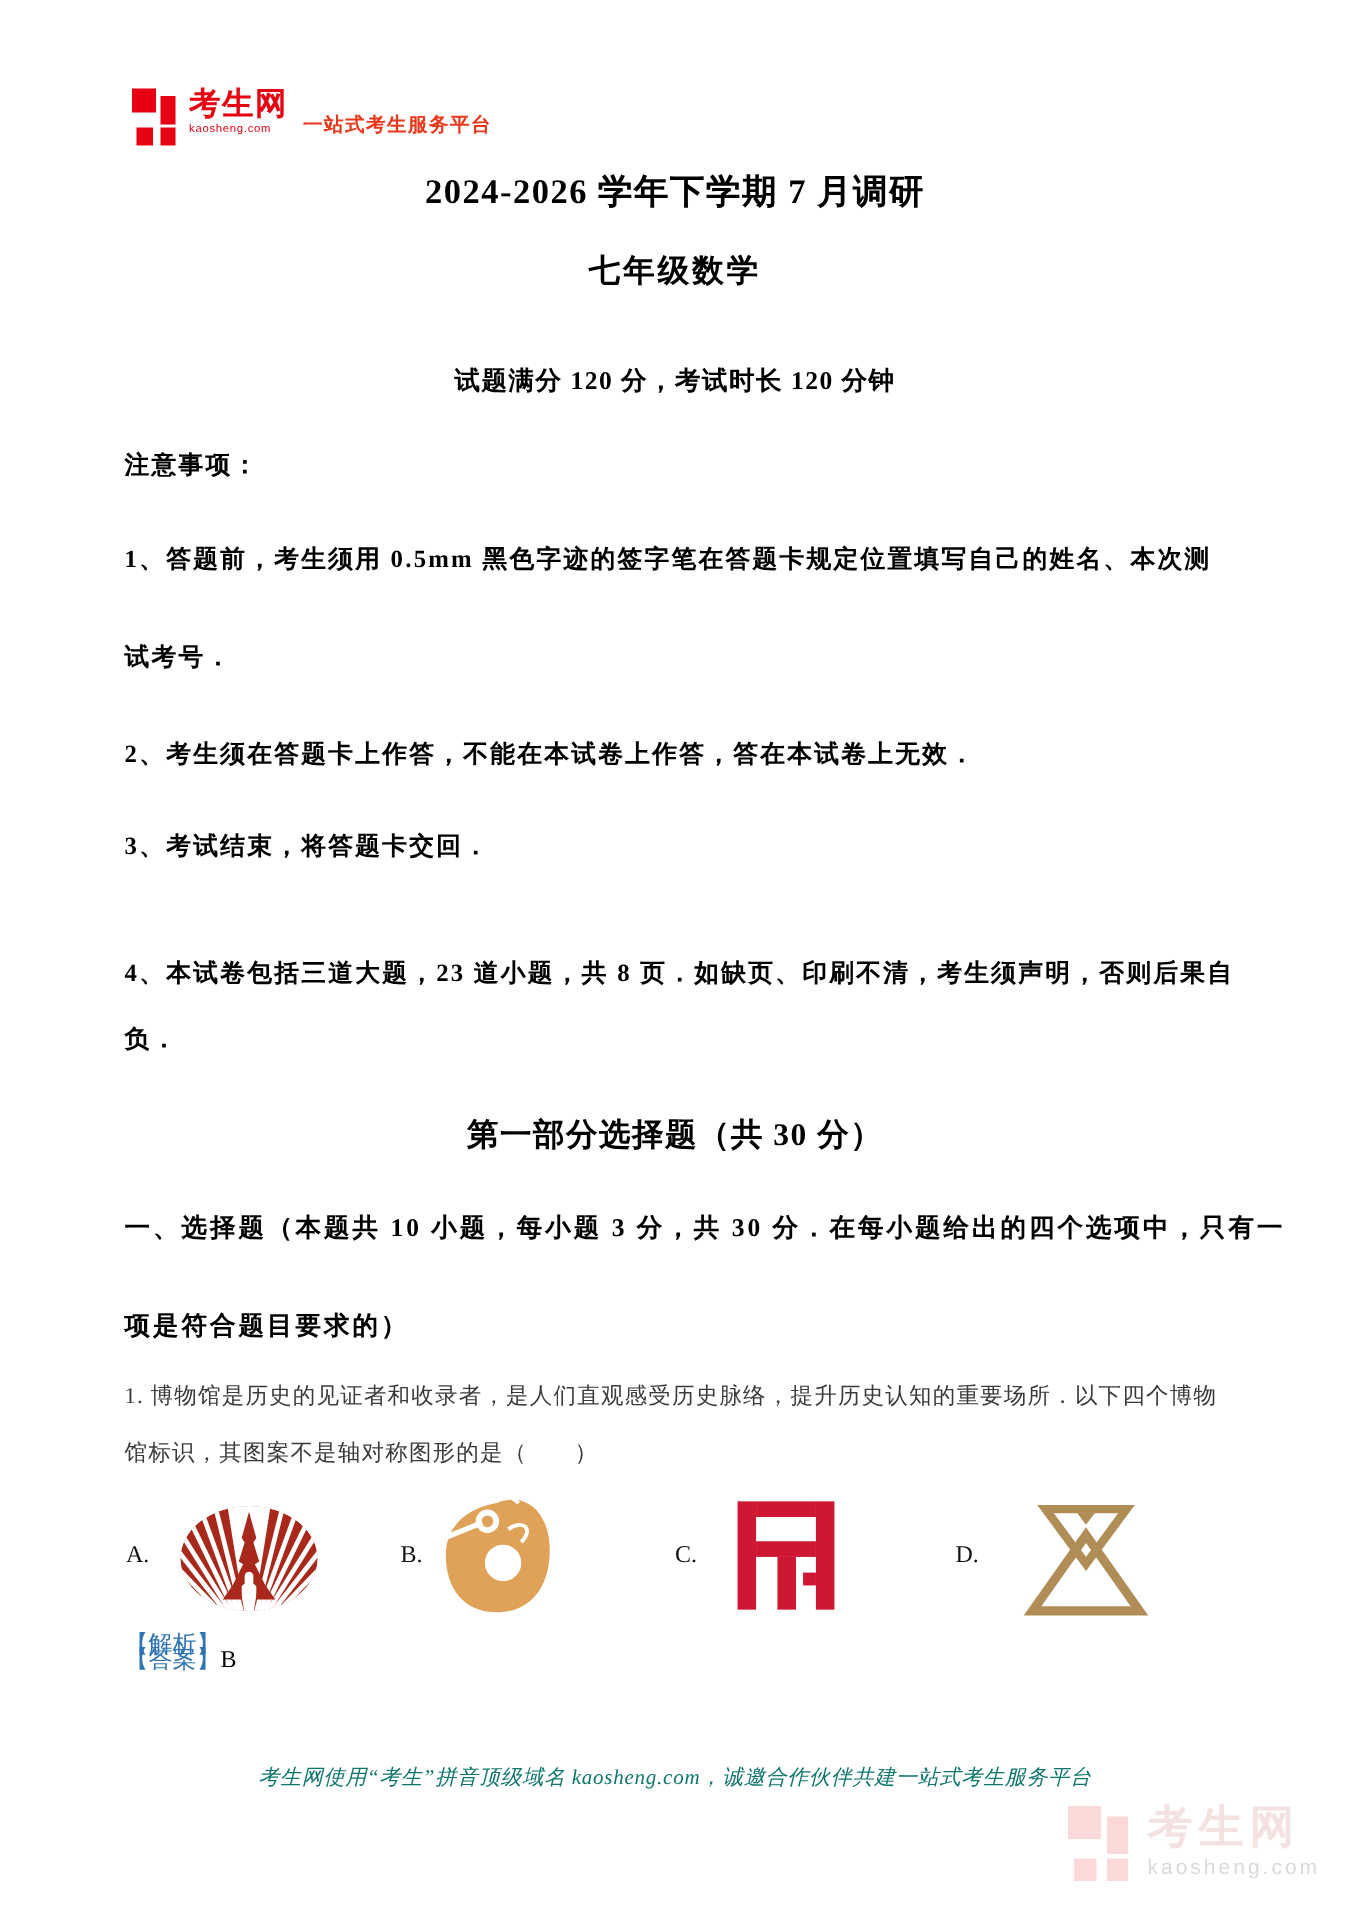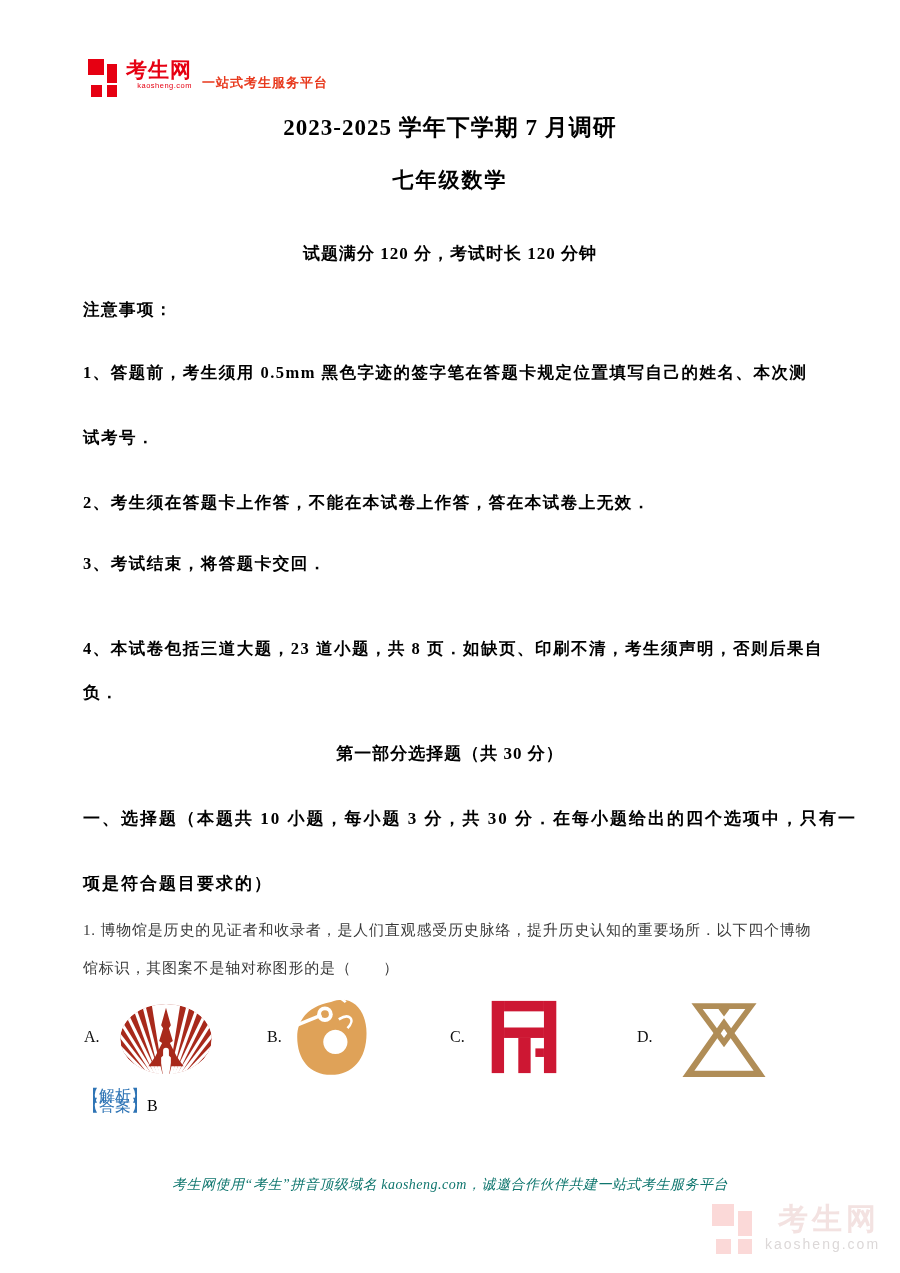--- a/index.html
+++ b/index.html
@@ -1,25 +1,25 @@
 <!DOCTYPE html>
 <html><head>
 <meta charset="utf-8">
 <style>
   html,body{margin:0;padding:0;background:#fff;}
   .page{position:relative;width:900px;height:1273px;background:#ffffff;overflow:hidden;
         font-family:"Liberation Serif","DejaVu Serif",serif;color:#000;}
-  .abs{position:absolute;text-align:right;}
+  .abs{position:absolute;}
   .center{left:0;width:900px;text-align:center;}
   .b{font-weight:bold;}
   .title{font-size:23px;letter-spacing:1px;}
   .subtitle{font-size:21px;letter-spacing:2px;}
   .meta{font-size:17px;letter-spacing:1px;}
   .notice{left:83px;font-size:16.5px;font-weight:bold;letter-spacing:1.5px;white-space:nowrap;}
-  .part{font-size:17px;letter-spacing:1px;}
+  .part{font-size:21px;letter-spacing:1px;}
   .section{left:83px;font-size:17px;font-weight:bold;letter-spacing:2px;white-space:nowrap;}
   .qtext{left:83px;font-size:15px;color:#3a3a3a;letter-spacing:0.8px;white-space:nowrap;}
   .optlabel{font-size:16px;color:#111;}
   .ansline{left:83px;font-size:16px;}
   .anslabel{color:#2e74b5;}
   .ansvalue{color:#000;}
   .footer{font-size:14px;color:#0f766e;letter-spacing:0.5px;font-style:italic;}
 
   
   .logo{display:flex;align-items:flex-start;}
@@ -61,21 +61,21 @@
         <i class="b3"></i>
         <i class="b4"></i>
     </div>
     <div>
       <div class="logo-name">考生网</div>
       <div class="logo-domain">kaosheng.com</div>
     </div>
     <div class="logo-tagline">一站式考生服务平台</div>
   </div>
 
-  <div class="abs center title b" style="top:112px">2023-2025 学年下学期 7 月调研</div>
+  <div class="abs center title b" style="top:112px">2024-2026 学年下学期 7 月调研</div>
   <div class="abs center subtitle b" style="top:166px">七年级数学</div>
   <div class="abs center meta b" style="top:242px">试题满分 120 分，考试时长 120 分钟</div>
 
   <div class="abs notice" style="top:299px">注意事项：</div>
   <div class="abs notice" style="top:362px">1、答题前，考生须用 0.5mm 黑色字迹的签字笔在答题卡规定位置填写自己的姓名、本次测</div>
   <div class="abs notice" style="top:427px">试考号．</div>
   <div class="abs notice" style="top:492px">2、考生须在答题卡上作答，不能在本试卷上作答，答在本试卷上无效．</div>
   <div class="abs notice" style="top:553px">3、考试结束，将答题卡交回．</div>
   <div class="abs notice" style="top:638px">4、本试卷包括三道大题，23 道小题，共 8 页．如缺页、印刷不清，考生须声明，否则后果自</div>
   <div class="abs notice" style="top:682px">负．</div>

